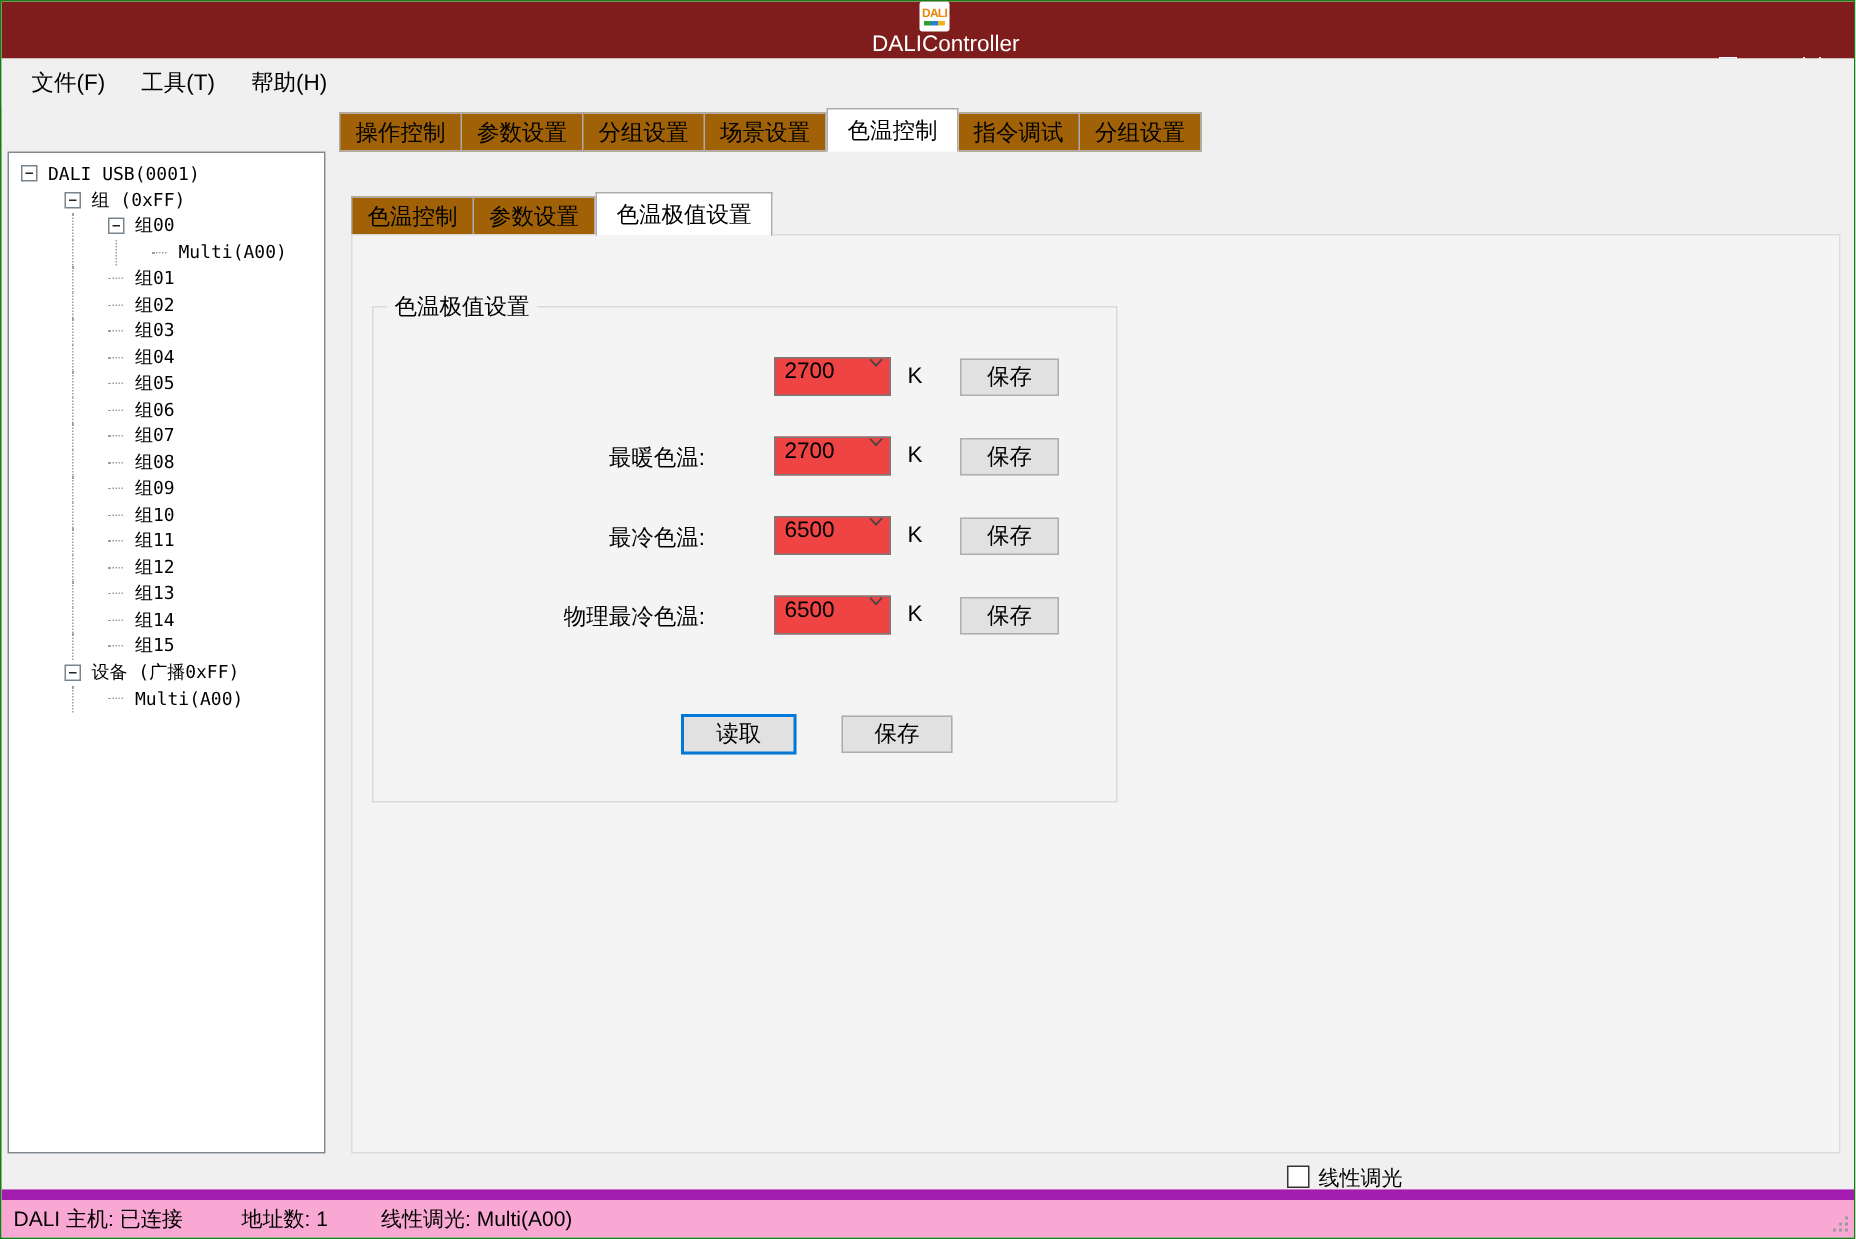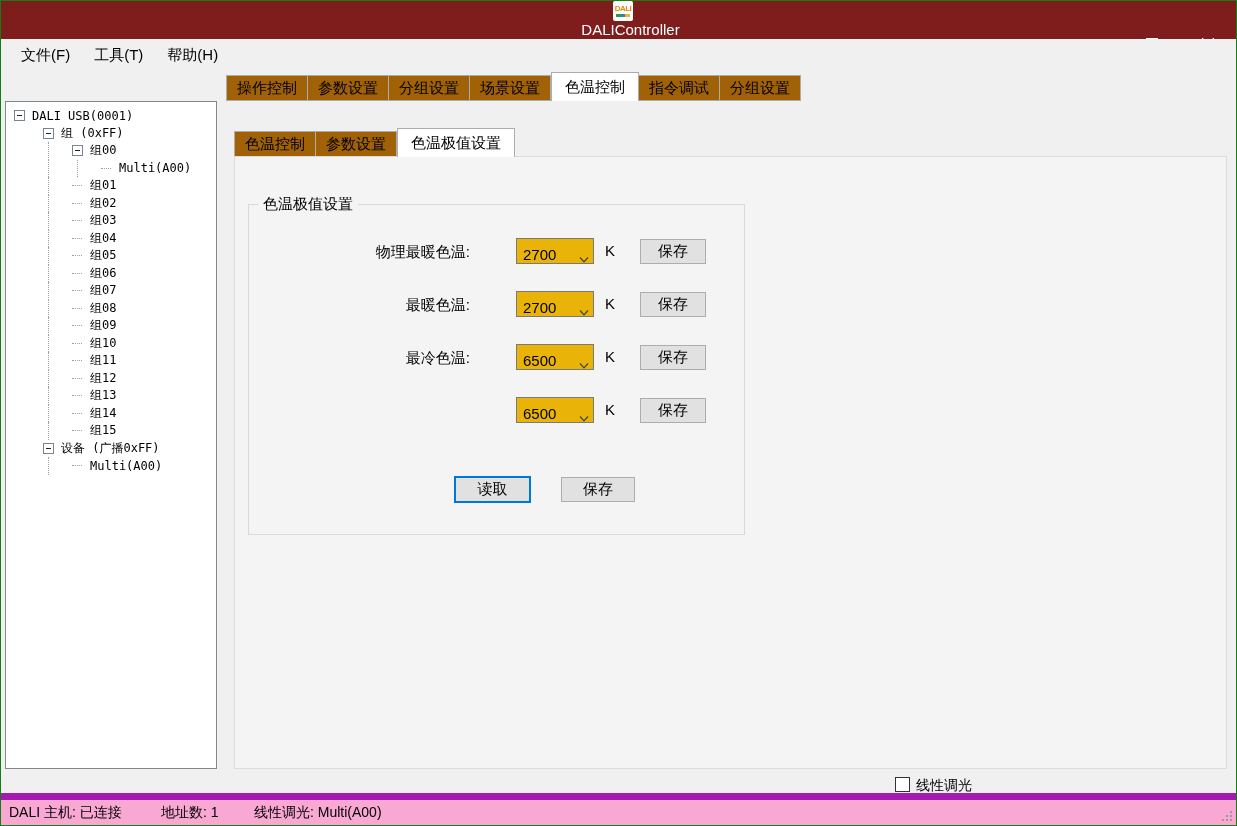--- a/index.html
+++ b/index.html
@@ -51,33 +51,33 @@
   .tabpage{position:absolute;left:225px;top:100px;width:1008px;height:668px;background:#f0f0f0}
   .subtabpage{position:absolute;left:233px;top:155px;width:993px;height:613px;background:#f4f4f4;
     border:1px solid #dcdcdc;box-sizing:border-box}
 
   
   .groupbox{position:absolute;left:13px;top:47px;width:497px;height:331px;
     border:1px solid #d9d9d9;box-sizing:border-box}
   .grouptitle{position:absolute;top:-10px;left:9px;background:#f4f4f4;padding:0 5px;font-size:15px}
   .form-row{position:absolute;left:0;height:28px;width:100%}
   .f-label{position:absolute;left:0;top:5px;width:221px;text-align:right;font-size:15px}
-  .combo{position:absolute;left:267px;top:0;width:78px;height:26px;background:#eab308;
-    border:1px solid #7a7a7a;box-sizing:border-box;display:flex;align-items:flex-end;cursor:default}
+  .combo{position:absolute;left:267px;top:0;width:78px;height:26px;background:#ef4444;
+    border:1px solid #7a7a7a;box-sizing:border-box;display:flex;align-items:flex-start;cursor:default}
   .combo-val{flex:1;padding-left:6px;font-size:15px}
   .chev{width:18px;display:flex;justify-content:center;align-items:center}
   .f-unit{position:absolute;left:356px;top:4px;font-size:15px}
   .btn{font-family:"Liberation Sans",sans-serif;font-size:15px;background:#e1e1e1;
     border:1px solid #adadad;color:#000;padding:0}
   .row-save{position:absolute;left:391px;top:1px;width:66px;height:25px}
   .read-btn{position:absolute;left:205px;top:271px;width:77px;height:27px;border:2px solid #0078d7}
   .save-btn{position:absolute;left:312px;top:272px;width:74px;height:25px}
 
   
-  .footer-check{position:absolute;left:894px;top:776px;display:flex;font-size:14px}
+  .footer-check{position:absolute;left:857px;top:776px;display:flex;font-size:14px}
   .checkbox{width:15px;height:15px;border:1px solid #333;background:#fff;box-sizing:border-box;margin-right:6px}
   .statusbar{position:absolute;left:0;right:0;bottom:0;height:25px;background:#f9a8d4;
     border-top:7px solid #a21caf;font-size:14px}
   .sb-item{position:absolute;top:4px;white-space:nowrap}
   .sb-host{left:8px}.sb-addr{left:160px}.sb-sel{left:253px}
   .grip{position:absolute;right:4px;bottom:4px;width:12px;height:12px}
   .grip::after{content:'';position:absolute;right:0;bottom:0;width:2px;height:2px;background:#9b9b9b;
     box-shadow:0 -4px #9b9b9b,0 -8px #9b9b9b,-4px 0 #9b9b9b,-4px -4px #9b9b9b,-8px 0 #9b9b9b}
 </style>
 </head>
@@ -273,21 +273,20 @@
       <span class="tab">参数设置</span>
       <span class="tab active">色温极值设置</span>
     </div>
 
   <div class="subtabpage">
     <div class="groupbox" id="groupbox">
       <span class="grouptitle">色温极值设置</span>
       <button class="btn read-btn" style="border-color: rgb(0, 120, 215);">读取</button>
       <button class="btn save-btn">保存</button>
     <div class="form-row" style="top: 33px;">
-          <span class="f-label">物理最暖色温:</span>
           <span class="combo">
             <span class="combo-val">2700</span>
             <span class="chev">
               <svg width="10" height="6" viewBox="0 0 10 6">
                 <path d="M1 0.5 L5 4.8 L9 0.5" fill="none" stroke="#444" stroke-width="1.2"></path>
               </svg>
             </span>
           </span>
           <span class="f-unit">K</span>
           <button class="btn row-save">保存</button>
@@ -312,20 +311,21 @@
             <span class="chev">
               <svg width="10" height="6" viewBox="0 0 10 6">
                 <path d="M1 0.5 L5 4.8 L9 0.5" fill="none" stroke="#444" stroke-width="1.2"></path>
               </svg>
             </span>
           </span>
           <span class="f-unit">K</span>
           <button class="btn row-save">保存</button>
         </div>
         <div class="form-row" style="top: 192px;">
+          <span class="f-label">物理最冷色温:</span>
           <span class="combo">
             <span class="combo-val">6500</span>
             <span class="chev">
               <svg width="10" height="6" viewBox="0 0 10 6">
                 <path d="M1 0.5 L5 4.8 L9 0.5" fill="none" stroke="#444" stroke-width="1.2"></path>
               </svg>
             </span>
           </span>
           <span class="f-unit">K</span>
           <button class="btn row-save">保存</button>

